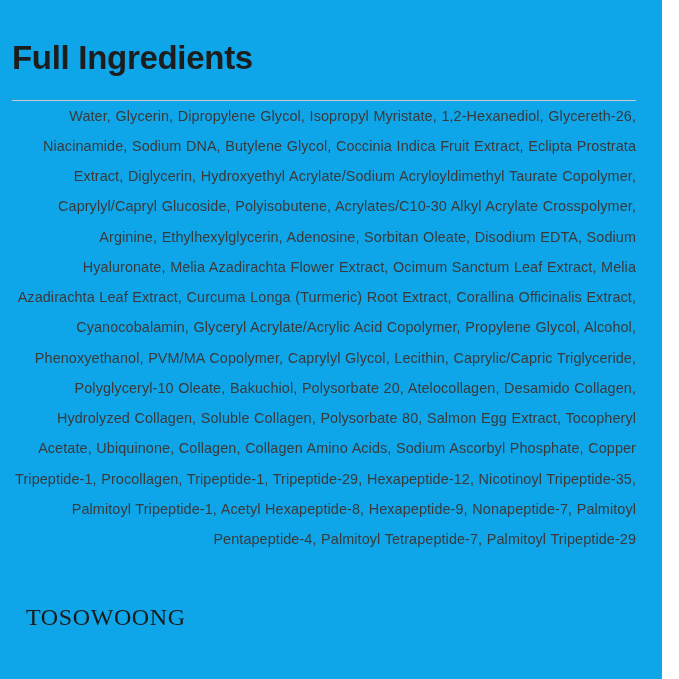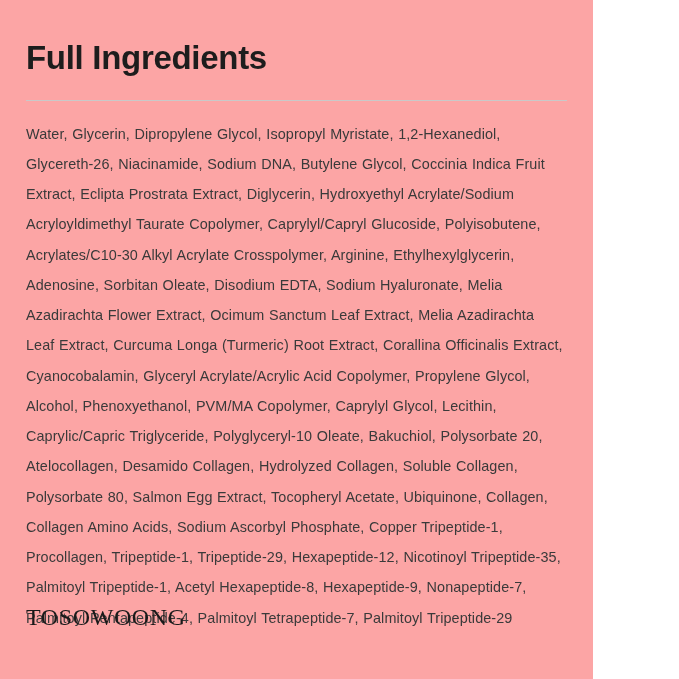--- a/index.html
+++ b/index.html
@@ -9,46 +9,45 @@
   body {
     width: 679px;
     height: 679px;
     background: #ffffff;
     font-family: "Liberation Sans", sans-serif;
     color: #2b2b2b;
     overflow: hidden;
   }
   .page {
     position: relative;
-    width: 593px;
+    width: 662px;
     height: 679px;
-    background: #fca5a5;
+    background: #0ea5e9;
     box-sizing: border-box;
-    padding: 30px 26px 0 26px;
+    padding: 30px 26px 0 12px;
   }
   .title {
     font-size: 33px;
     font-weight: bold;
     letter-spacing: -0.3px;
     color: #1d1d1d;
     margin: 8px 0 0 0;
     line-height: 1.2;
   }
   .rule {
     border: 0;
     border-top: 1px solid #c9c9c9;
     margin: 22px 0 0 0;
     width: 100%;
   }
   .ingredients {
-    margin-top: 18px;
     font-size: 14.4px;
     line-height: 2.1;
     color: #3a3a3a;
-    text-align: left;
+    text-align: right;
     letter-spacing: 0.1px;
     word-spacing: 0.5px;
     max-width: 628px;
     hyphens: none;
     overflow-wrap: break-word;
   }
   .brand {
     position: absolute;
     left: 26px;
     bottom: 48px;

